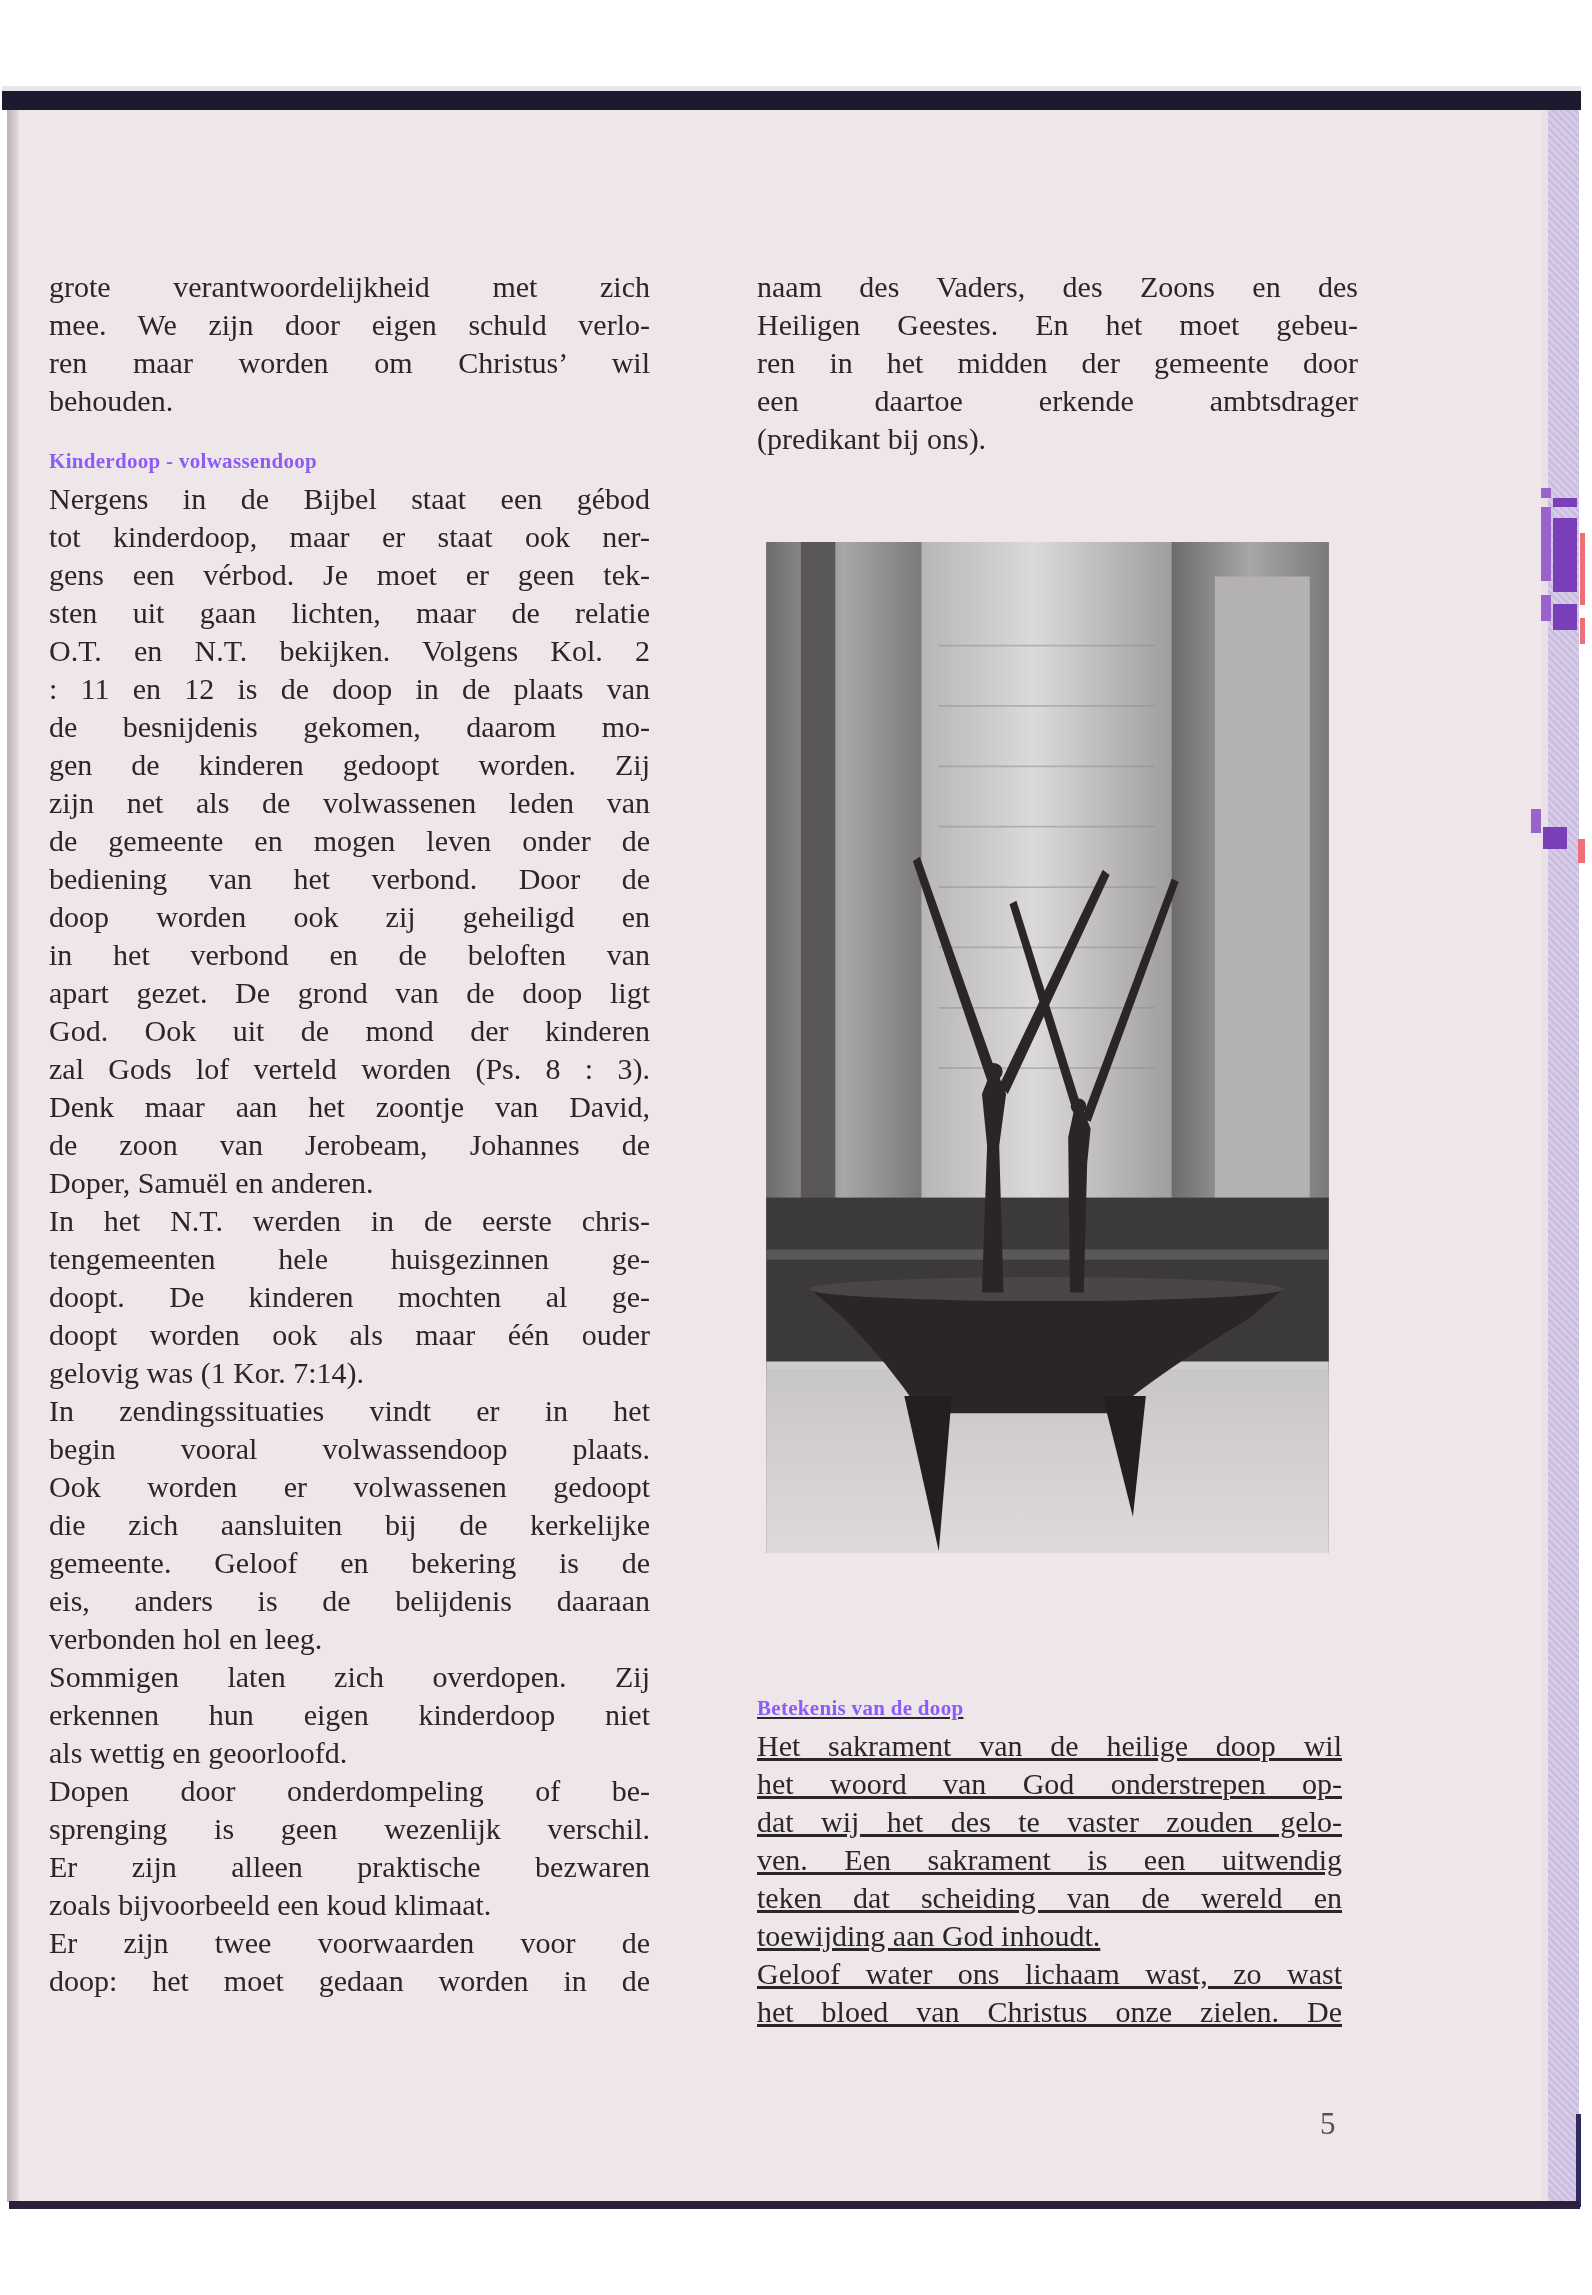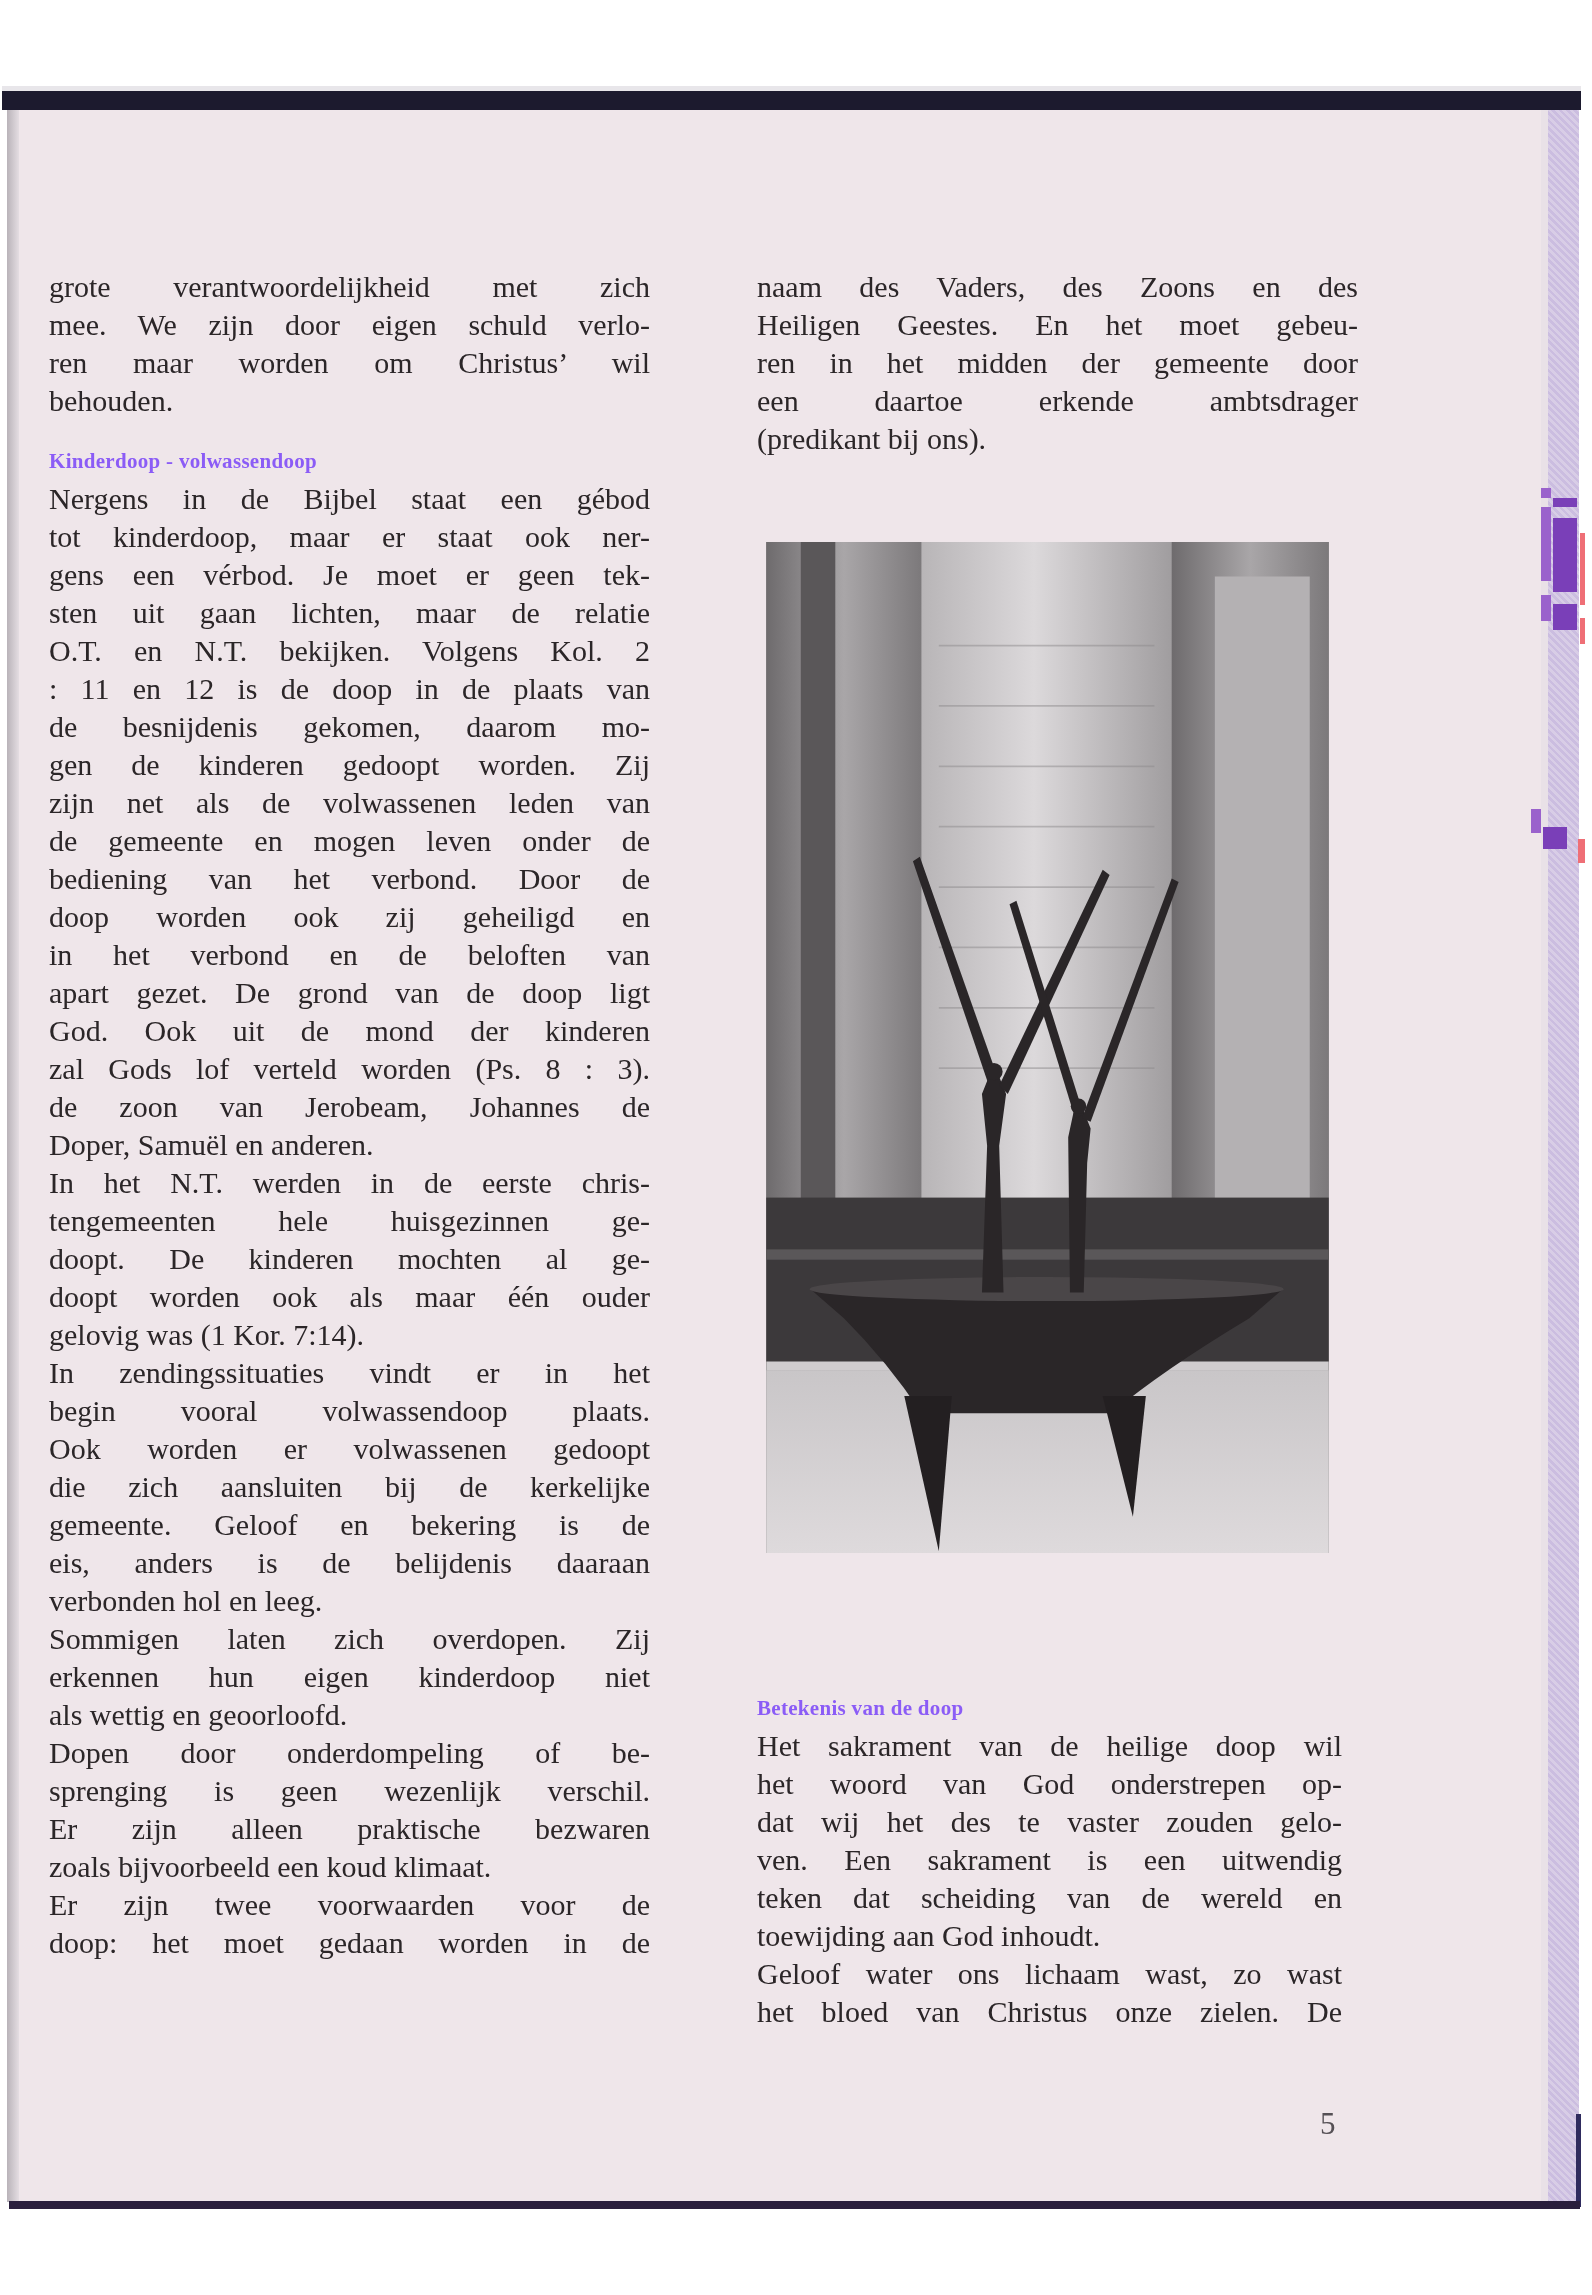--- a/index.html
+++ b/index.html
@@ -18,21 +18,21 @@
   .cover-dark-right { position:absolute; left:1576px; top:2114px; width:5.2px; height:93px; background:#2f2b5e; }
 
   .tab { position:absolute; }
   .tab-purple { background:#7a3fb8; }
   .tab-violet { background:#9a62cc; }
   .tab-red { background:#ef6f76; }
 
   .col { position:absolute; color:#2b2628; font-size:30px; line-height:38px; text-align:justify; }
   .col-left { left:49px; top:268px; width:601px; }
   .col-right { left:757px; top:268px; width:601px; }
-  .col-right-bottom { left:757px; top:1689px; width:585px; }
+  .col-right-bottom { left:757px; top:1689px; width:585px;text-decoration:underline; }
 
   .para { margin:0; text-align:justify; }
   .para span.line { display:block; text-align:justify; text-align-last:justify; height:38px; white-space:nowrap; }
   .para span.line.last { text-align-last:left; }
   .heading { display:block; font-weight:bold; font-size:21px; height:38px; color:#8b5cf6; letter-spacing:0.3px; }
   .gap { height:22.4px; }
 
   .photo { position:absolute; left:766px; top:542px; width:563px; height:1011px; overflow:hidden; background:#8d8a8c; }
   .photo svg { display:block; }
 
@@ -84,20 +84,21 @@
     <span class="line">de besnijdenis gekomen, daarom mo-</span>
     <span class="line">gen de kinderen gedoopt worden. Zij</span>
     <span class="line">zijn net als de volwassenen leden van</span>
     <span class="line">de gemeente en mogen leven onder de</span>
     <span class="line">bediening van het verbond. Door de</span>
     <span class="line">doop worden ook zij geheiligd en</span>
     <span class="line">in het verbond en de beloften van</span>
     <span class="line">apart gezet. De grond van de doop ligt</span>
     <span class="line">God. Ook uit de mond der kinderen</span>
     <span class="line">zal Gods lof verteld worden (Ps. 8 : 3).</span>
+    <span class="line">Denk maar aan het zoontje van David,</span>
     <span class="line">de zoon van Jerobeam, Johannes de</span>
     <span class="line last">Doper, Samuël en anderen.</span>
   </div>
   <div class="para">
     <span class="line">In het N.T. werden in de eerste chris-</span>
     <span class="line">tengemeenten hele huisgezinnen ge-</span>
     <span class="line">doopt. De kinderen mochten al ge-</span>
     <span class="line">doopt worden ook als maar één ouder</span>
     <span class="line last">gelovig was (1 Kor. 7:14).</span>
   </div>

